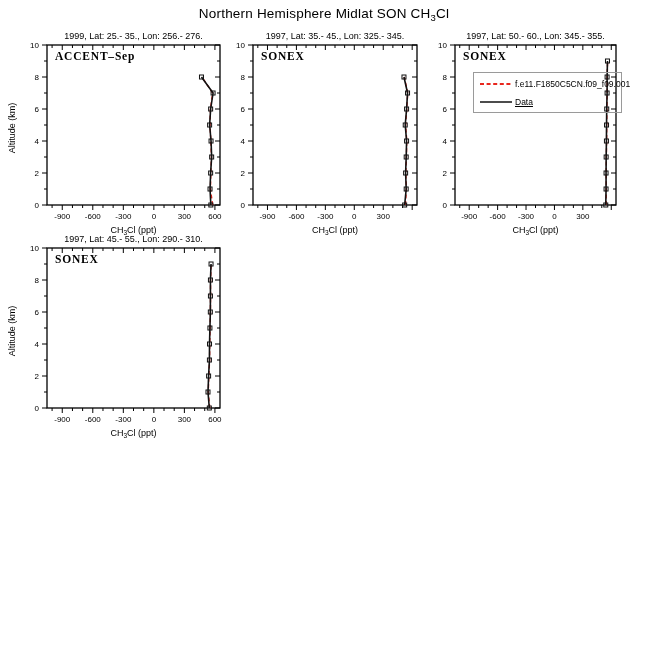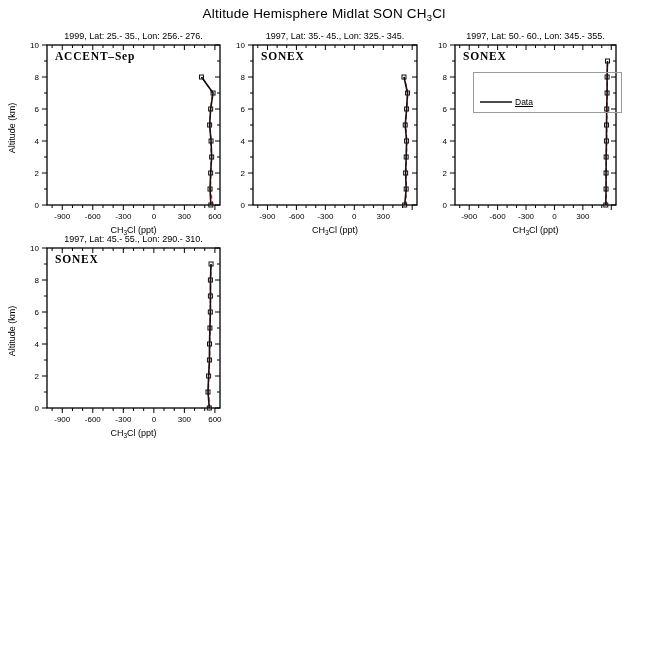--- a/index.html
+++ b/index.html
@@ -23,21 +23,21 @@
   }
   .legend-row.row-model{top:5px;}
   .legend-row.row-data{top:23px;text-decoration:underline;}
   .legend-row svg{display:block;margin-right:2px;}
   .legend-label{font-size:8.5px;white-space:nowrap;letter-spacing:0px;}
 </style>
 </head>
 <body>
 
 <div id="figure-title">
-  <span>Altitude Hemisphere Midlat SON CH</span><span class="sub">3</span><span>Cl</span>
+  <span>Northern Hemisphere Midlat SON CH</span><span class="sub">3</span><span>Cl</span>
 </div>
 
 <svg id="chart-svg" width="648" height="648">
     <g>
       <text x="133.5" y="39" font-size="9" text-anchor="middle" fill="#000" font-family="&quot;Liberation Sans&quot;, sans-serif">1999, Lat: 25.- 35., Lon: 256.- 276.</text>
       <rect x="47" y="45" width="173" height="160" fill="none" stroke="#000" stroke-width="1.3"></rect>
       <g stroke="#000" stroke-width="1">
         <line x1="52.088235294117645" y1="205" x2="52.088235294117645" y2="208"></line>
         <line x1="52.088235294117645" y1="45" x2="52.088235294117645" y2="48"></line>
         <line x1="62.26470588235294" y1="205" x2="62.26470588235294" y2="210"></line>
@@ -396,19 +396,25 @@
         <rect x="207.92529411764707" y="326" width="4" height="4" fill="#fff" fill-opacity="0" stroke="#111111" stroke-width="1"></rect>
         <rect x="208.33235294117645" y="310" width="4" height="4" fill="#fff" fill-opacity="0" stroke="#111111" stroke-width="1"></rect>
         <rect x="208.43411764705883" y="294" width="4" height="4" fill="#fff" fill-opacity="0" stroke="#111111" stroke-width="1"></rect>
         <rect x="208.43411764705883" y="278" width="4" height="4" fill="#fff" fill-opacity="0" stroke="#111111" stroke-width="1"></rect>
         <rect x="209.04470588235293" y="262" width="4" height="4" fill="#fff" fill-opacity="0" stroke="#111111" stroke-width="1"></rect>
       </g>
     </g>
   </svg>
 
 <div class="legend-box">
+  <div class="legend-row row-model">
+    <svg width="34" height="4">
+      <line x1="1" y1="2" x2="33" y2="2" stroke="#e8261d" stroke-width="1.8" stroke-dasharray="4 2.6"></line>
+    </svg>
+    <span class="legend-label">f.e11.F1850C5CN.f09_f09.001</span>
+  </div>
   <div class="legend-row row-data">
     <svg width="34" height="4">
       <line x1="1" y1="2" x2="33" y2="2" stroke="#111111" stroke-width="1.5"></line>
     </svg>
     <span class="legend-label">Data</span>
   </div>
 </div>
 
 </body></html>

